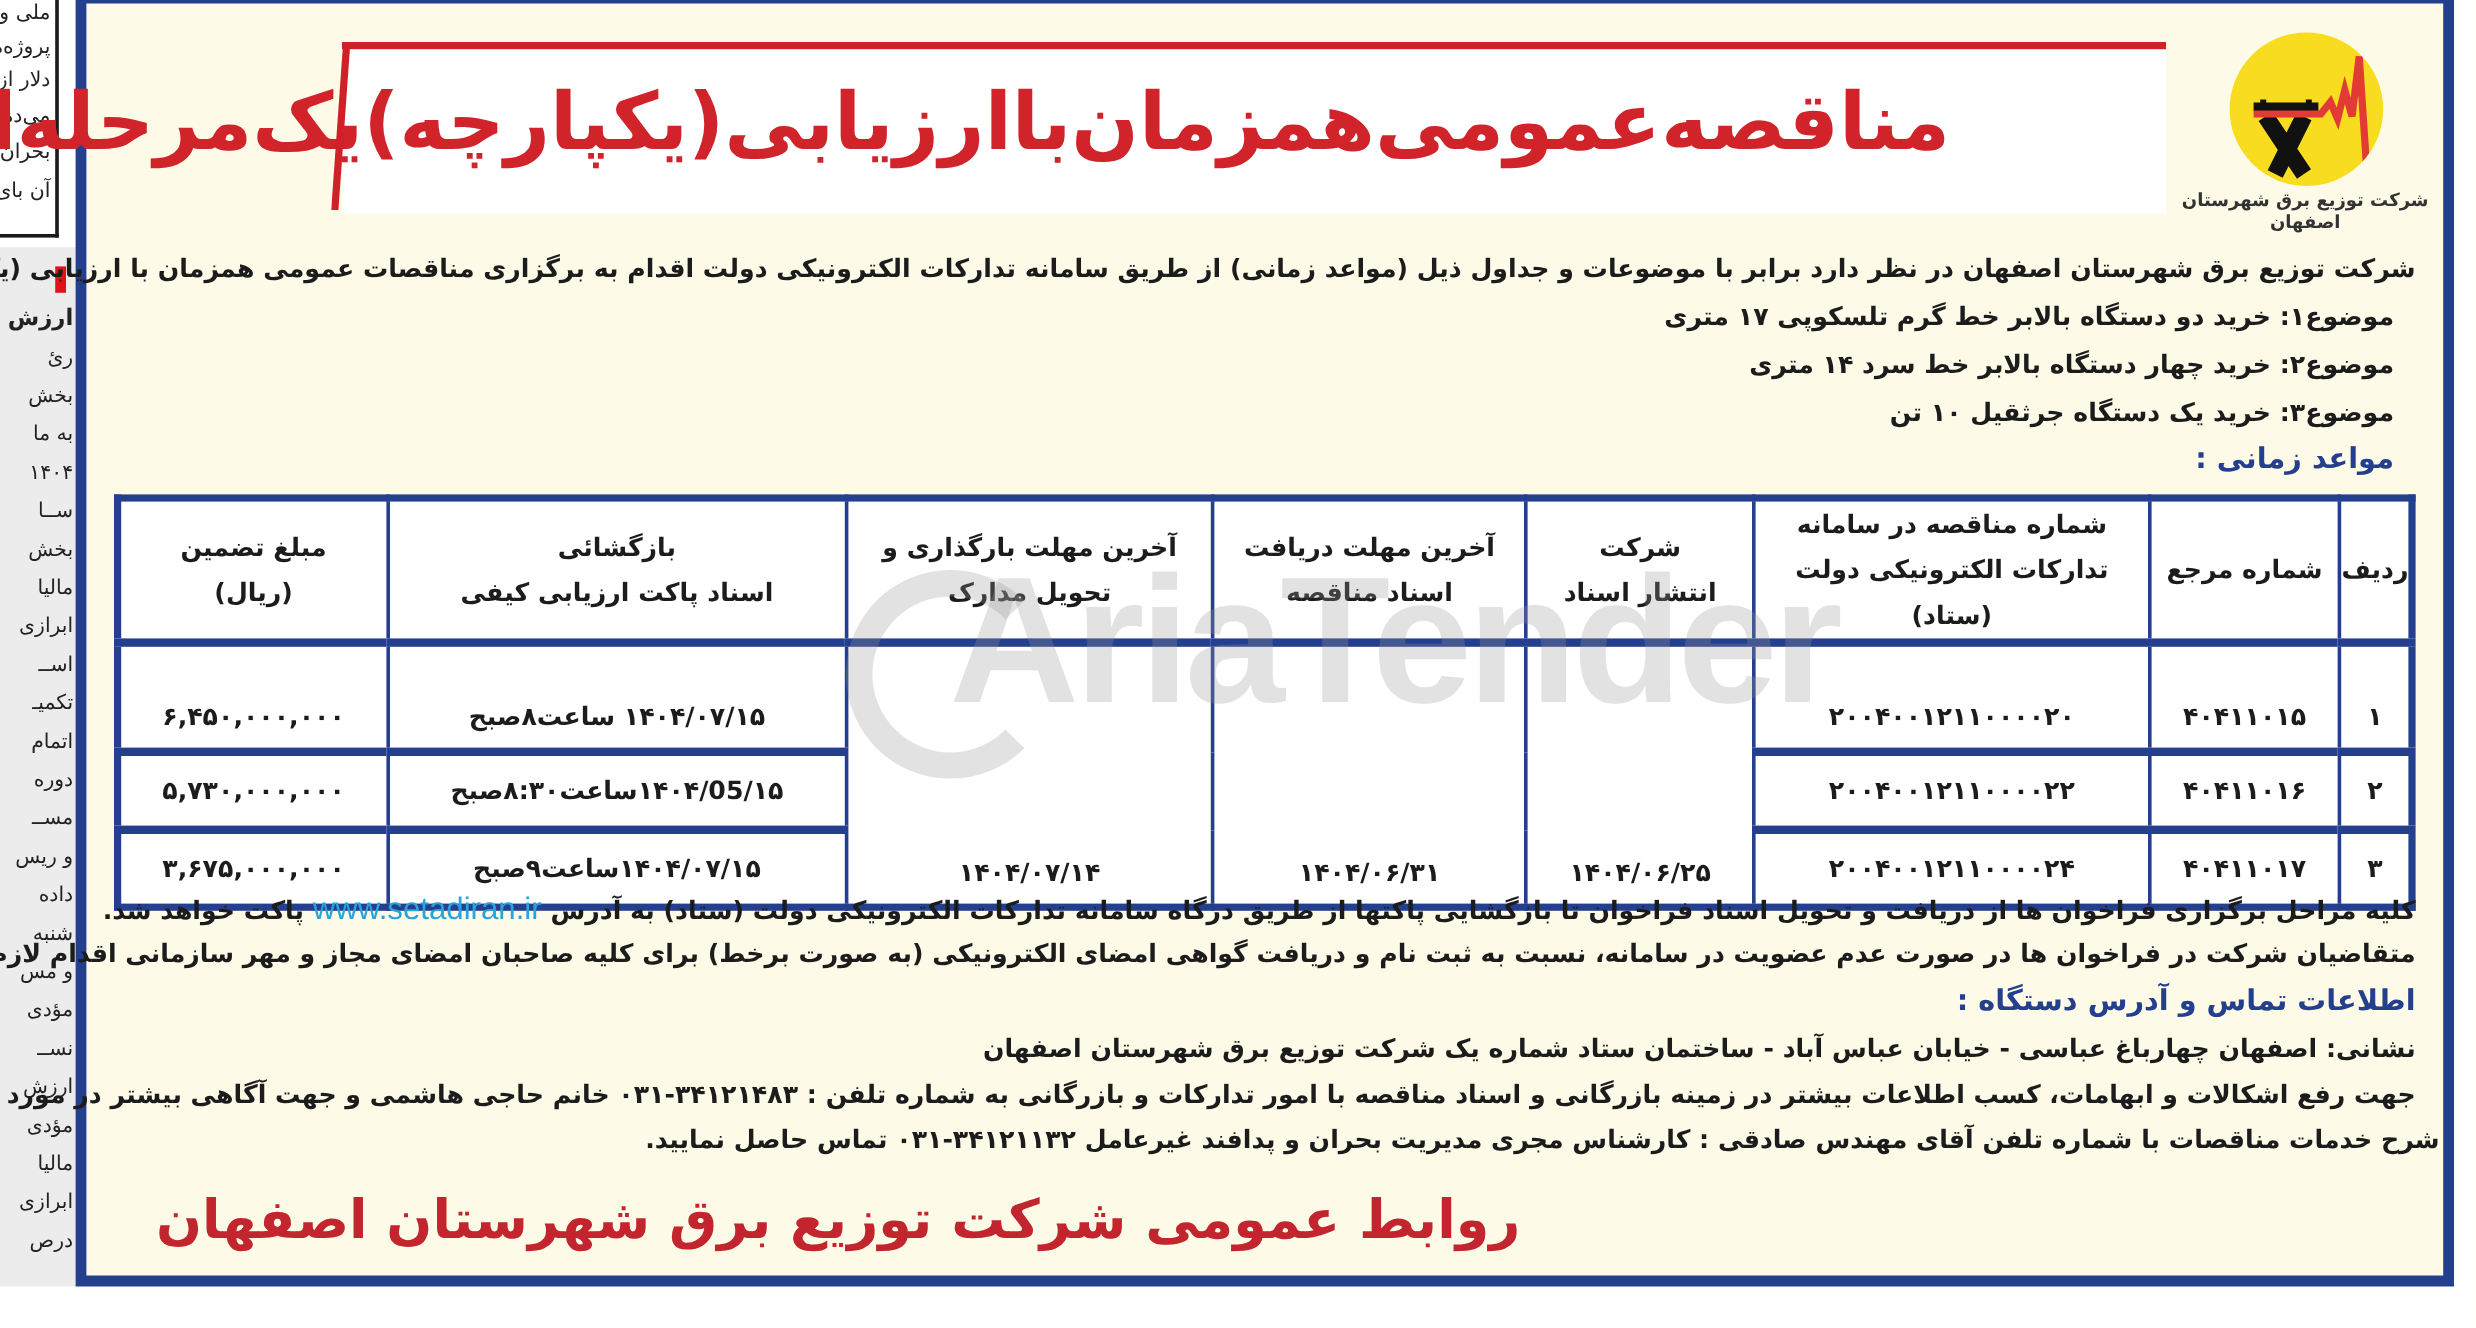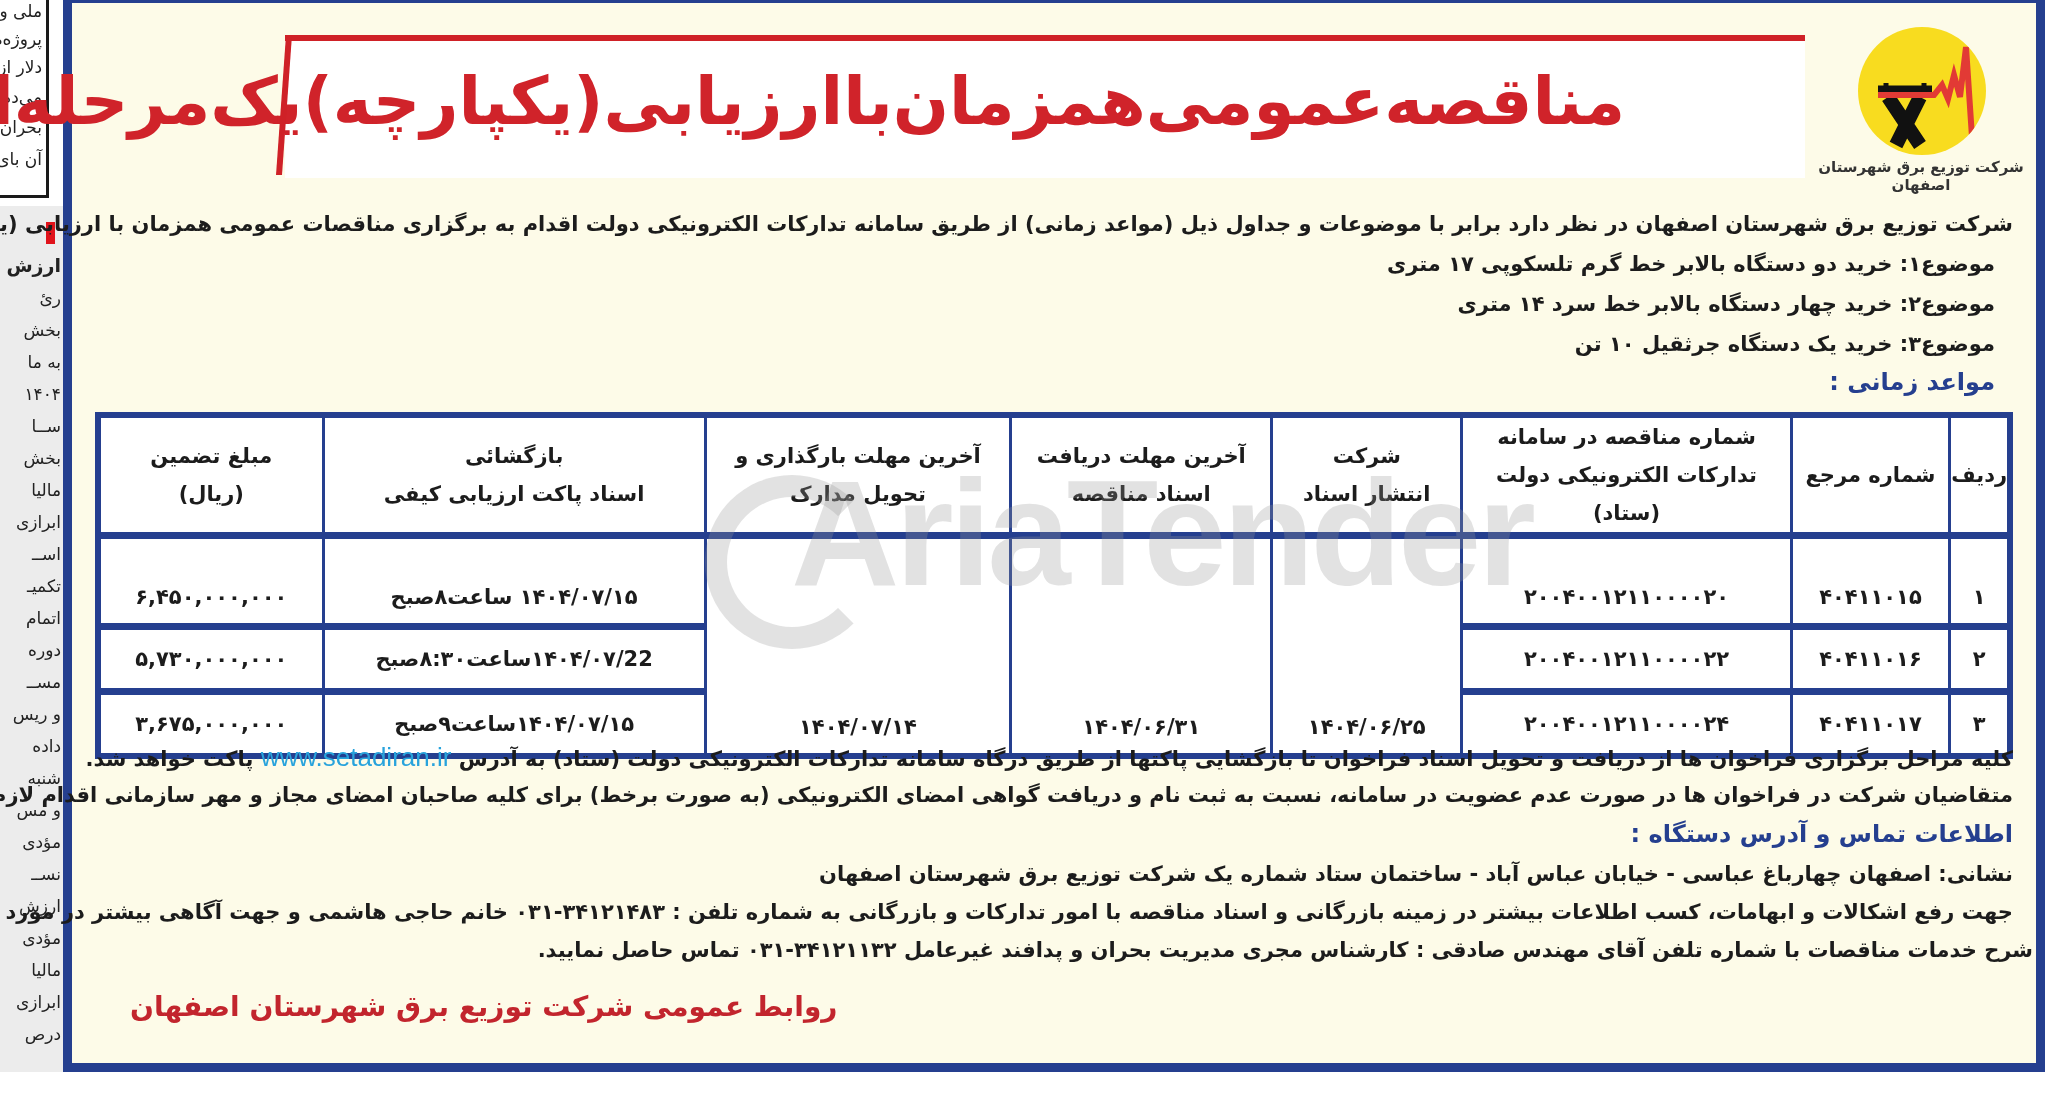--- a/index.html
+++ b/index.html
@@ -25,21 +25,21 @@
   table.sched thead th { height:96px; line-height:38px; font-weight:bold; border-bottom-width:7px; }
   table.sched tbody td { height:58px; }
   table.sched tbody tr.r1 td { height:70px; vertical-align:bottom; padding-bottom:14px; }
   table.sched tbody tr + tr td { border-top-width:7px; }
   table.sched td.span { vertical-align:top; padding-top:32px; border-top-width:3px; }
   .watermark { left:705px; top:455px; width:700px; height:220px; pointer-events:none; }
   .wm-big { position:absolute; left:70px; top:-8px; font-size:150px; font-weight:bold; color:rgba(150,150,150,0.28); font-family:"Liberation Sans", sans-serif; letter-spacing:-4px;margin-left:16px; }
   .wm-small { position:absolute; left:10px; top:150px; font-size:44px; color:rgba(150,150,150,0.32); direction:rtl; letter-spacing:18px; white-space:nowrap; }
   .wm-circle { position:absolute; left:0; top:20px; width:130px; height:130px; border:22px solid rgba(150,150,150,0.28); border-radius:50%; border-right-color:transparent; }
   .link { color:#28a3dc; font-weight:normal; font-family:"Liberation Sans", sans-serif; font-size:26px; }
-  .signature { left:130px; top:990px; direction:rtl; white-space:nowrap; font-size:28px; font-weight:bold; color:#c2252d; }
+  .signature { left:130px; top:990px; direction:rtl; white-space:nowrap; font-size:45px; font-weight:bold; color:#c2252d; }
 </style>
 </head>
 <body>
 
 <div class="abs side-top">
   <div class="side-line" style="top:2px">ملی و</div>
   <div class="side-line" style="top:30px">پروژه‌ه</div>
   <div class="side-line" style="top:58px">دلار از</div>
   <div class="side-line" style="top:88px">می‌ده</div>
   <div class="side-line" style="top:118px">بحران</div>
@@ -148,21 +148,21 @@
       <td class="span" rowspan="3">۱۴۰۴/۰۶/۲۵</td>
       <td class="span" rowspan="3">۱۴۰۴/۰۶/۳۱</td>
       <td class="span" rowspan="3">۱۴۰۴/۰۷/۱۴</td>
       <td>۱۴۰۴/۰۷/۱۵   ساعت۸صبح</td>
       <td>۶,۴۵۰,۰۰۰,۰۰۰</td>
     </tr>
     <tr>
       <td>۲</td>
       <td>۴۰۴۱۱۰۱۶</td>
       <td>۲۰۰۴۰۰۱۲۱۱۰۰۰۰۲۲</td>
-      <td>۱۴۰۴/۰۷/22ساعت۸:۳۰صبح</td>
+      <td>۱۴۰۴/05/۱۵ساعت۸:۳۰صبح</td>
       <td>۵,۷۳۰,۰۰۰,۰۰۰</td>
     </tr>
     <tr>
       <td>۳</td>
       <td>۴۰۴۱۱۰۱۷</td>
       <td>۲۰۰۴۰۰۱۲۱۱۰۰۰۰۲۴</td>
       <td>۱۴۰۴/۰۷/۱۵ساعت۹صبح</td>
       <td>۳,۶۷۵,۰۰۰,۰۰۰</td>
     </tr>
   </tbody>

